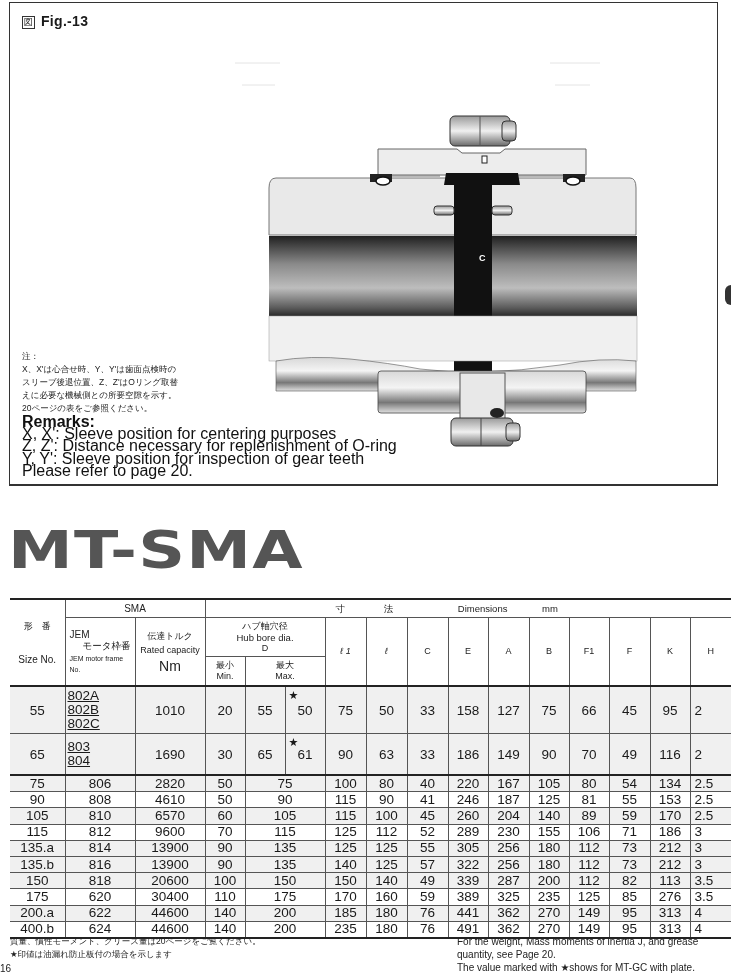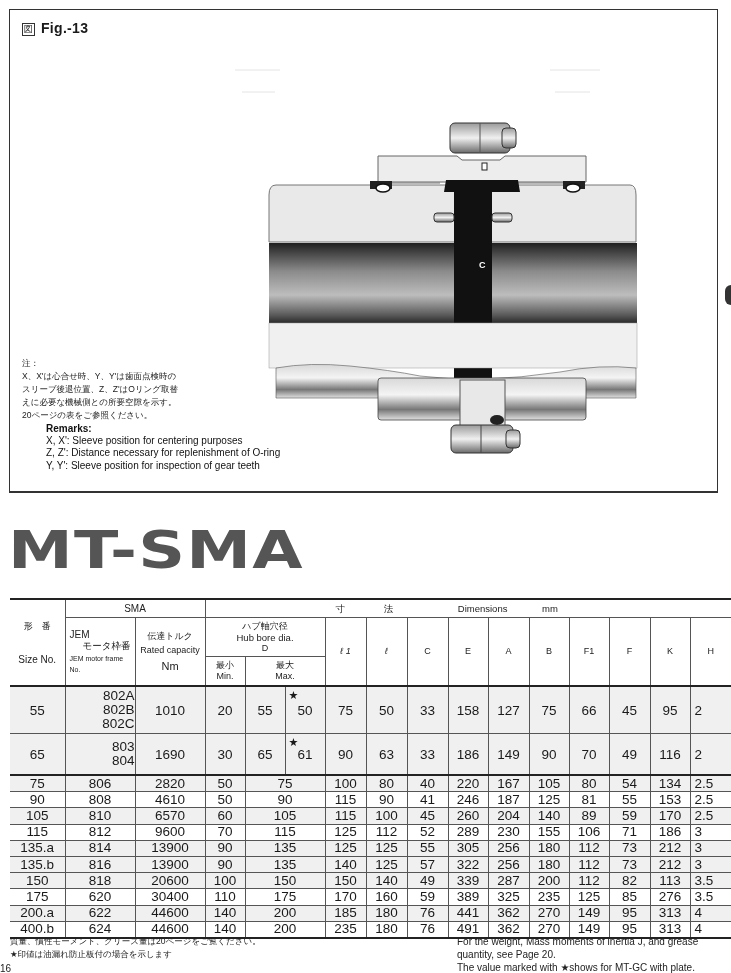--- a/index.html
+++ b/index.html
@@ -1,27 +1,27 @@
 <!DOCTYPE html>
 <html><head>
 <meta charset="utf-8">
 <style>
   html, body { margin:0; padding:0; }
   body {
     width:731px; height:973px; background:#ffffff; position:relative; overflow:hidden;
     font-family:"Liberation Sans", "DejaVu Sans", sans-serif; color:#1a1a1a;
   }
   .fig-box {
-    position:absolute; left:9px; top:9px; width:709px; height:484px;
+    position:absolute; left:9px; top:2px; width:709px; height:484px;
     border:1px solid #333; border-bottom:2px solid #333; box-sizing:border-box;
   }
   .fig-title { position:absolute; left:12px; top:10px; font-size:14px; font-weight:bold; letter-spacing:0.3px; }
   .fig-title .kanji { font-weight:normal; font-size:12px; margin-right:6px; border:1px solid #333; display:inline-block; width:11px; height:11px; line-height:11px; text-align:center; font-size:9px; vertical-align:1px;}
   .notes { position:absolute; left:12px; top:347px; font-size:8.5px; line-height:13px; color:#222; }
-  .remarks { position:absolute; left:12px; top:413px; font-size:10px; line-height:12.2px; color:#111;margin-left:24px; }
+  .remarks { position:absolute; left:12px; top:413px; font-size:16px; line-height:12.2px; color:#111; }
   .remarks .rh { font-weight:bold; }
 
   
   .diagram { position:absolute; left:0; top:0; width:709px; height:484px; }
   .right-tab { position:absolute; left:725px; top:285px; width:8px; height:20px; background:#333; border-radius:6px 0 0 6px; }
 
   .big-title {
     position:absolute; left:8px; top:520px; font-family:"DejaVu Sans", sans-serif; font-weight:bold;
     font-size:52px; letter-spacing:1px; color:#555; transform:scaleX(1.25); transform-origin:left top; line-height:60px;
   }
@@ -34,21 +34,21 @@
   tbody td { font-size:13.5px; color:#1a1a1a; }
   tr.top-border td, tr.top-border th { border-top:2px solid #222; }
   .hdr-dim { text-align:left; font-size:9.5px; }
   .hdr-dim span { display:inline-block; }
   .row-tall td { height:46px; }
   .row-tall2 td { height:40px; }
   .row-small td { height:15.2px; line-height:14px; }
   .shade td { background:#f0f0f0; }
   .star-cell { position:relative; }
   .star { position:absolute; left:3px; top:2px; font-size:11px; }
-  .multi { line-height:14px; text-align:right; padding-left:18px; }
+  .multi { line-height:14px; text-align:left; padding-left:2px;text-decoration:underline; }
   .lft { text-align:left; padding-left:4px; }
   table { border-bottom:2px solid #222; }
 
   .foot-jp { position:absolute; left:10px; top:935px; font-size:8.5px; line-height:13px; color:#222; }
   .foot-en { position:absolute; left:457px; top:935px; font-size:10px; line-height:13px; color:#222; width:275px; }
   .page-no { position:absolute; left:0px; top:963px; font-size:10px; color:#222; }
 </style>
 </head>
 <body>
 
@@ -132,20 +132,21 @@
     <div>X、X'は心合せ時、Y、Y'は歯面点検時の</div>
     <div>スリーブ後退位置、Z、Z'はOリング取替</div>
     <div>えに必要な機械側との所要空隙を示す。</div>
     <div>20ページの表をご参照ください。</div>
   </div>
   <div class="remarks">
     <div class="rh">Remarks:</div>
     <div>X, X': Sleeve position for centering purposes</div>
     <div>Z, Z': Distance necessary for replenishment of O-ring</div>
     <div>Y, Y': Sleeve position for inspection of gear teeth</div>
+    <div>Please refer to page 20.</div>
   </div>
 </div>
 
 <div class="right-tab"></div>
 
 <div class="big-title">MT-SMA</div>
 
 <div class="tbl">
   <table>
     <colgroup>
@@ -182,21 +183,21 @@
       </tr>
       <tr>
         <th rowspan="2" class="lft">
           <div style="font-size:10px">JEM</div>
           <div style="text-align:right;padding-right:4px;font-size:9.5px">モータ枠番</div>
           <div style="font-size:7px;margin-top:2px">JEM motor frame No.</div>
         </th>
         <th rowspan="2">
           <div>伝達トルク</div>
           <div style="margin-top:3px">Rated capacity</div>
-          <div style="margin-top:5px;font-size:11px">Nm</div>
+          <div style="margin-top:5px;font-size:14px">Nm</div>
         </th>
         <th colspan="3" style="height:38px">
           <div>ハブ軸穴径</div>
           <div style="font-size:9.5px">Hub bore dia.</div>
           <div>D</div>
         </th>
         <th rowspan="2" style="font-style:italic">ℓ 1</th>
         <th rowspan="2" style="font-style:italic">ℓ</th>
         <th rowspan="2">C</th>
         <th rowspan="2">E</th>

